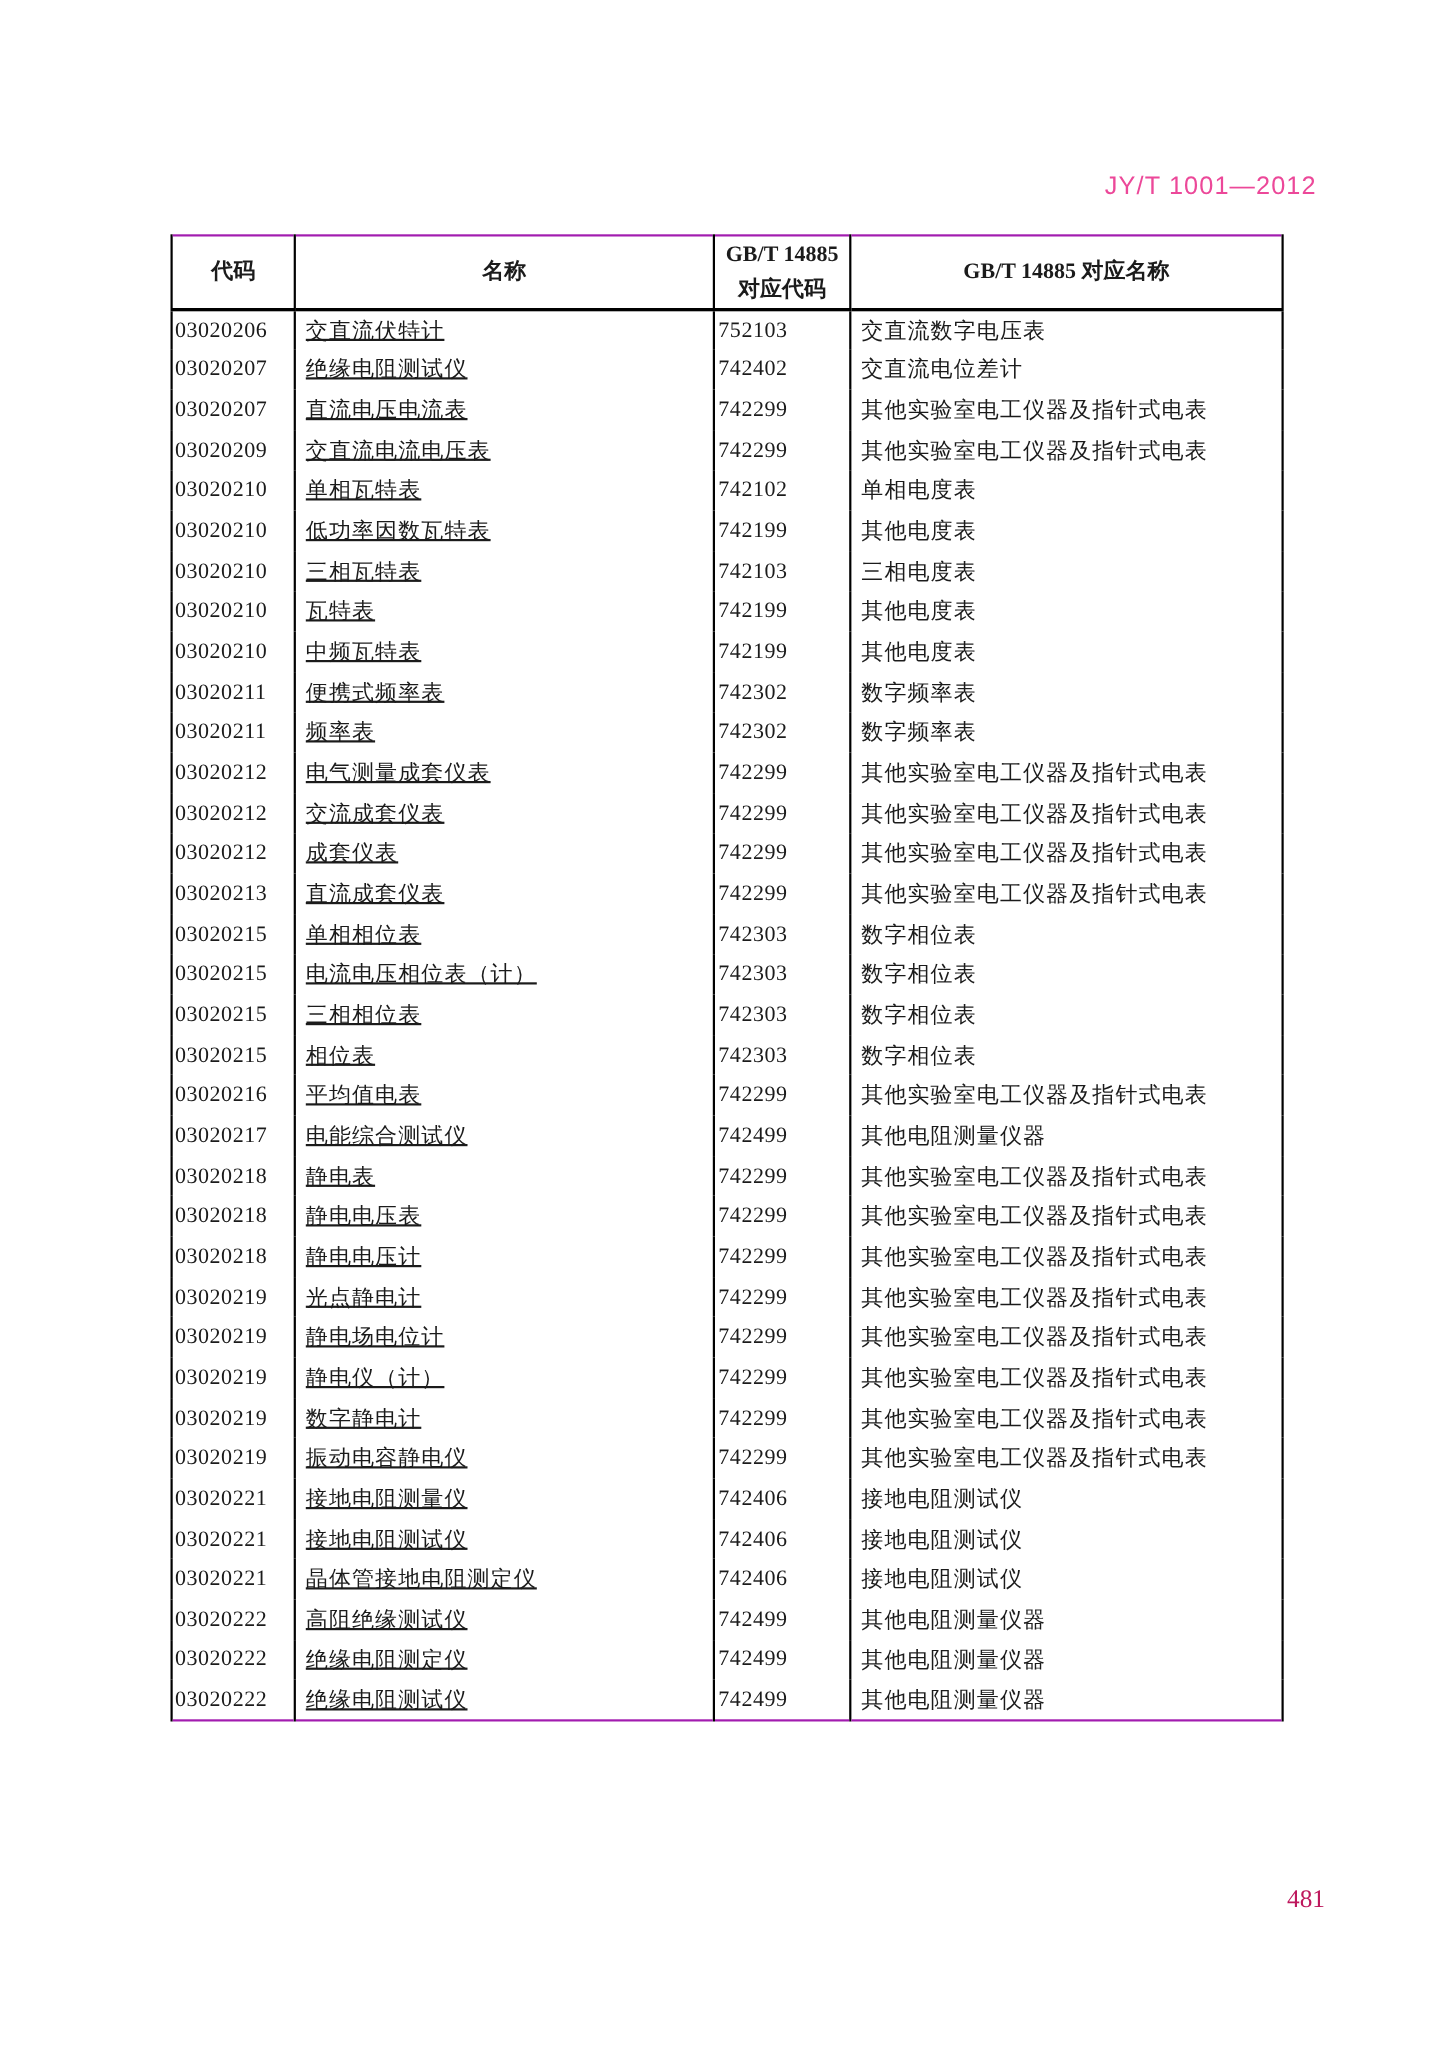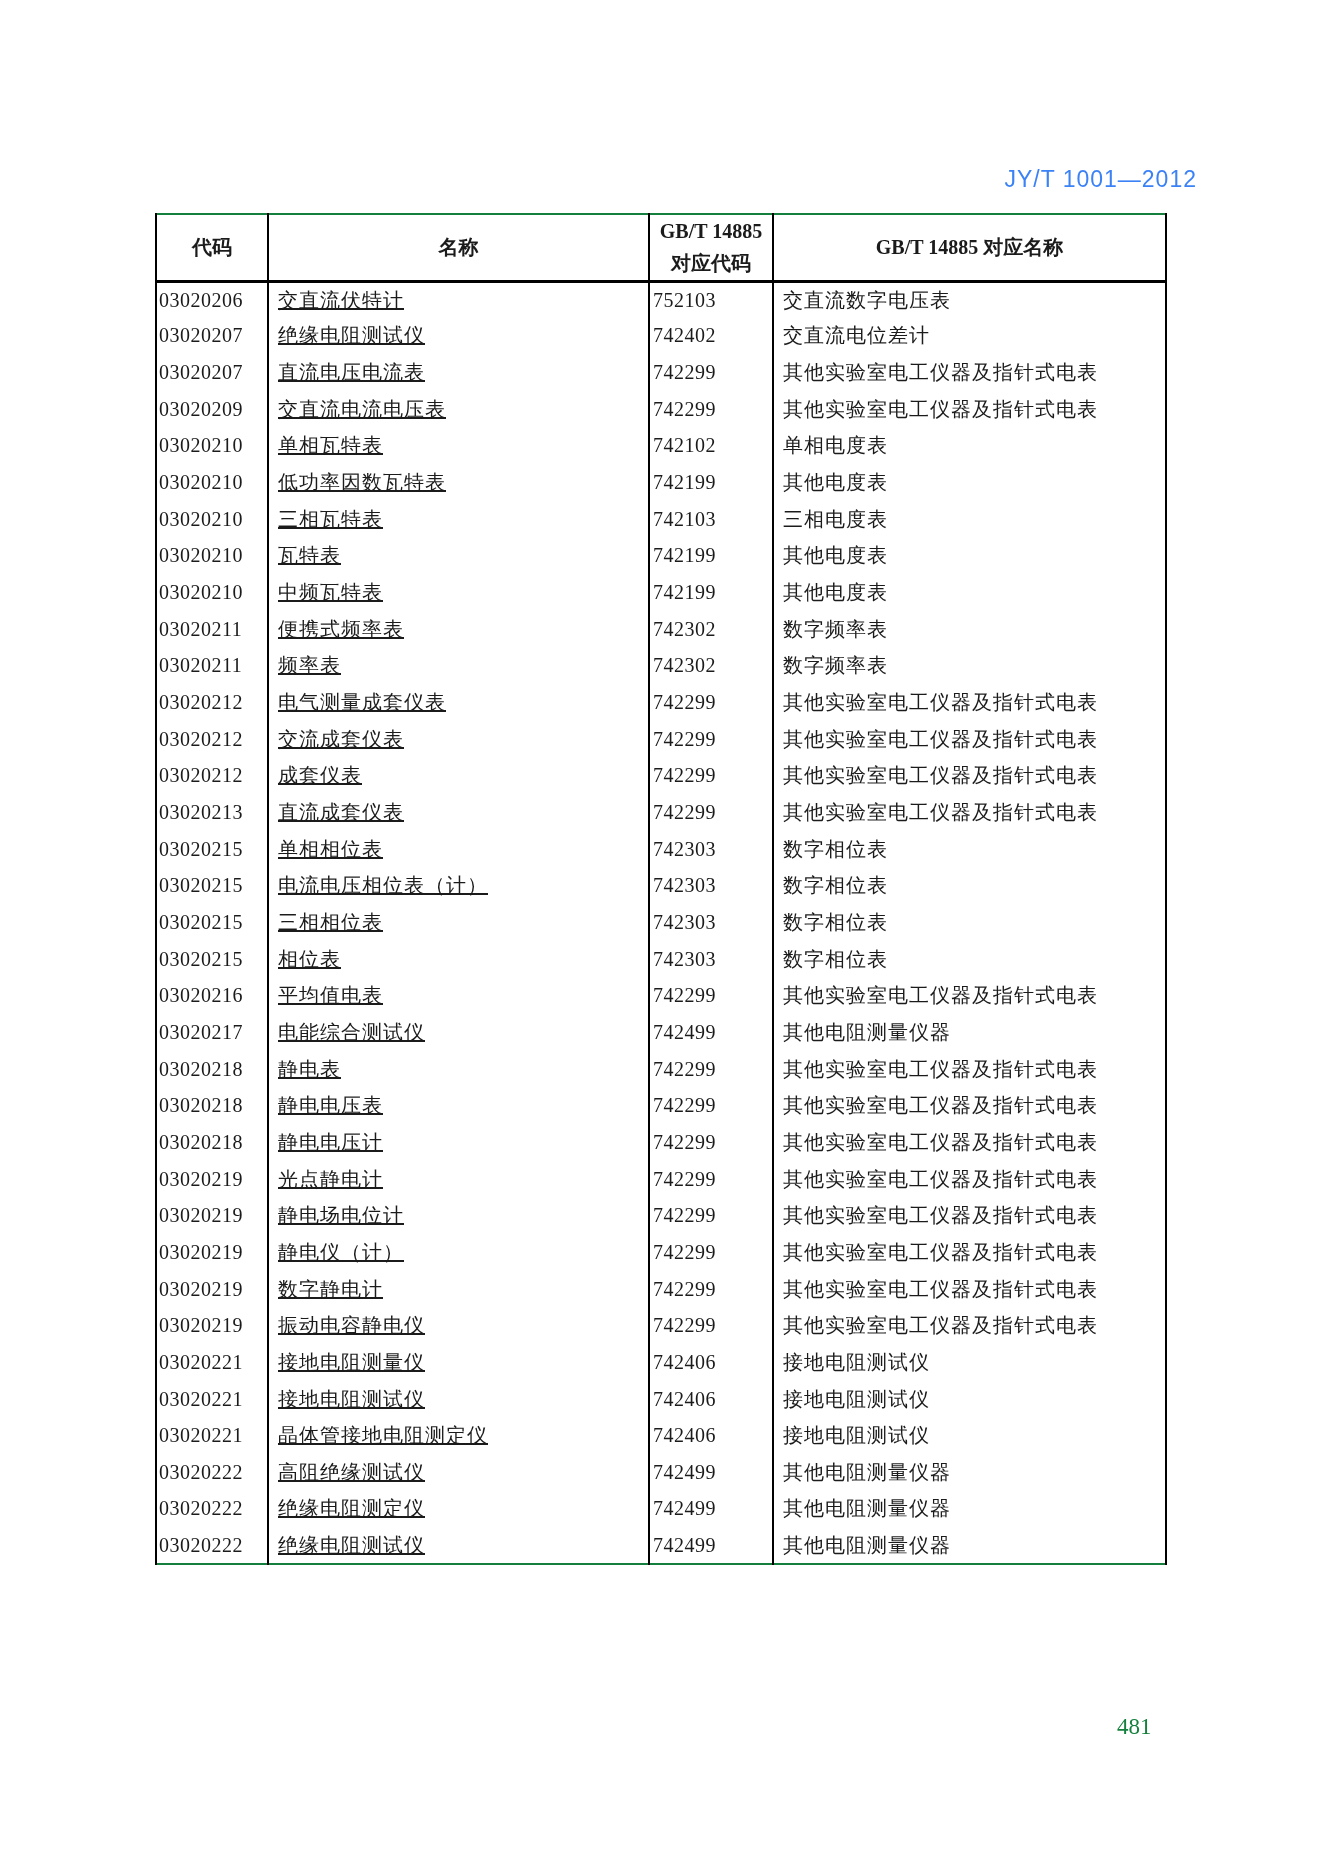--- a/index.html
+++ b/index.html
@@ -13,36 +13,36 @@
   }
   .page {
     position: relative;
     width: 1323px;
     height: 1871px;
     background: #ffffff;
     overflow: hidden;
   }
   .doc-number {
     position: absolute;
-    top: 166px;
+    top: 155px;
     right: 126px;
     font-family: "Liberation Sans", "DejaVu Sans", sans-serif;
     font-size: 23px;
     letter-spacing: 1px;
-    color: #3b82f6;
+    color: #ec4899;
     white-space: nowrap;
   }
   table.mapping-table {
     position: absolute;
     left: 155px;
     top: 213px;
     width: 1010px;
     border-collapse: collapse;
     table-layout: fixed;
-    border: 2px solid #15803d;
+    border: 2px solid #a21caf;
   }
   table.mapping-table col.c1 { width: 112px; }
   table.mapping-table col.c2 { width: 381px; }
   table.mapping-table col.c3 { width: 124px; }
   table.mapping-table col.c4 { width: 393px; }
   table.mapping-table thead th {
     border-left: 2px solid #000;
     border-right: 2px solid #000;
     border-bottom: 3px solid #000;
     height: 67px;
@@ -63,24 +63,24 @@
     padding: 0;
     white-space: nowrap;
     overflow: hidden;
   }
   table.mapping-table tbody td.col-code      { padding-left: 2px;  letter-spacing: 0.5px; margin-left: 26px; }
   table.mapping-table tbody td.col-name      { padding-left: 9px;  letter-spacing: 1px; text-decoration: underline; }
   table.mapping-table tbody td.col-gbt-code  { padding-left: 3px;  letter-spacing: 0.5px; }
   table.mapping-table tbody td.col-gbt-name  { padding-left: 9px;  letter-spacing: 1px; }
   .page-number {
     position: absolute;
-    left: 1117px;
+    left: 1170px;
     top: 1714px;
     font-size: 23px;
-    color: #15803d;
+    color: #be185d;
   }
 </style>
 </head>
 <body>
 
 <div class="page">
 
   <div class="doc-number">JY/T 1001—2012</div>
 
   <table class="mapping-table">

